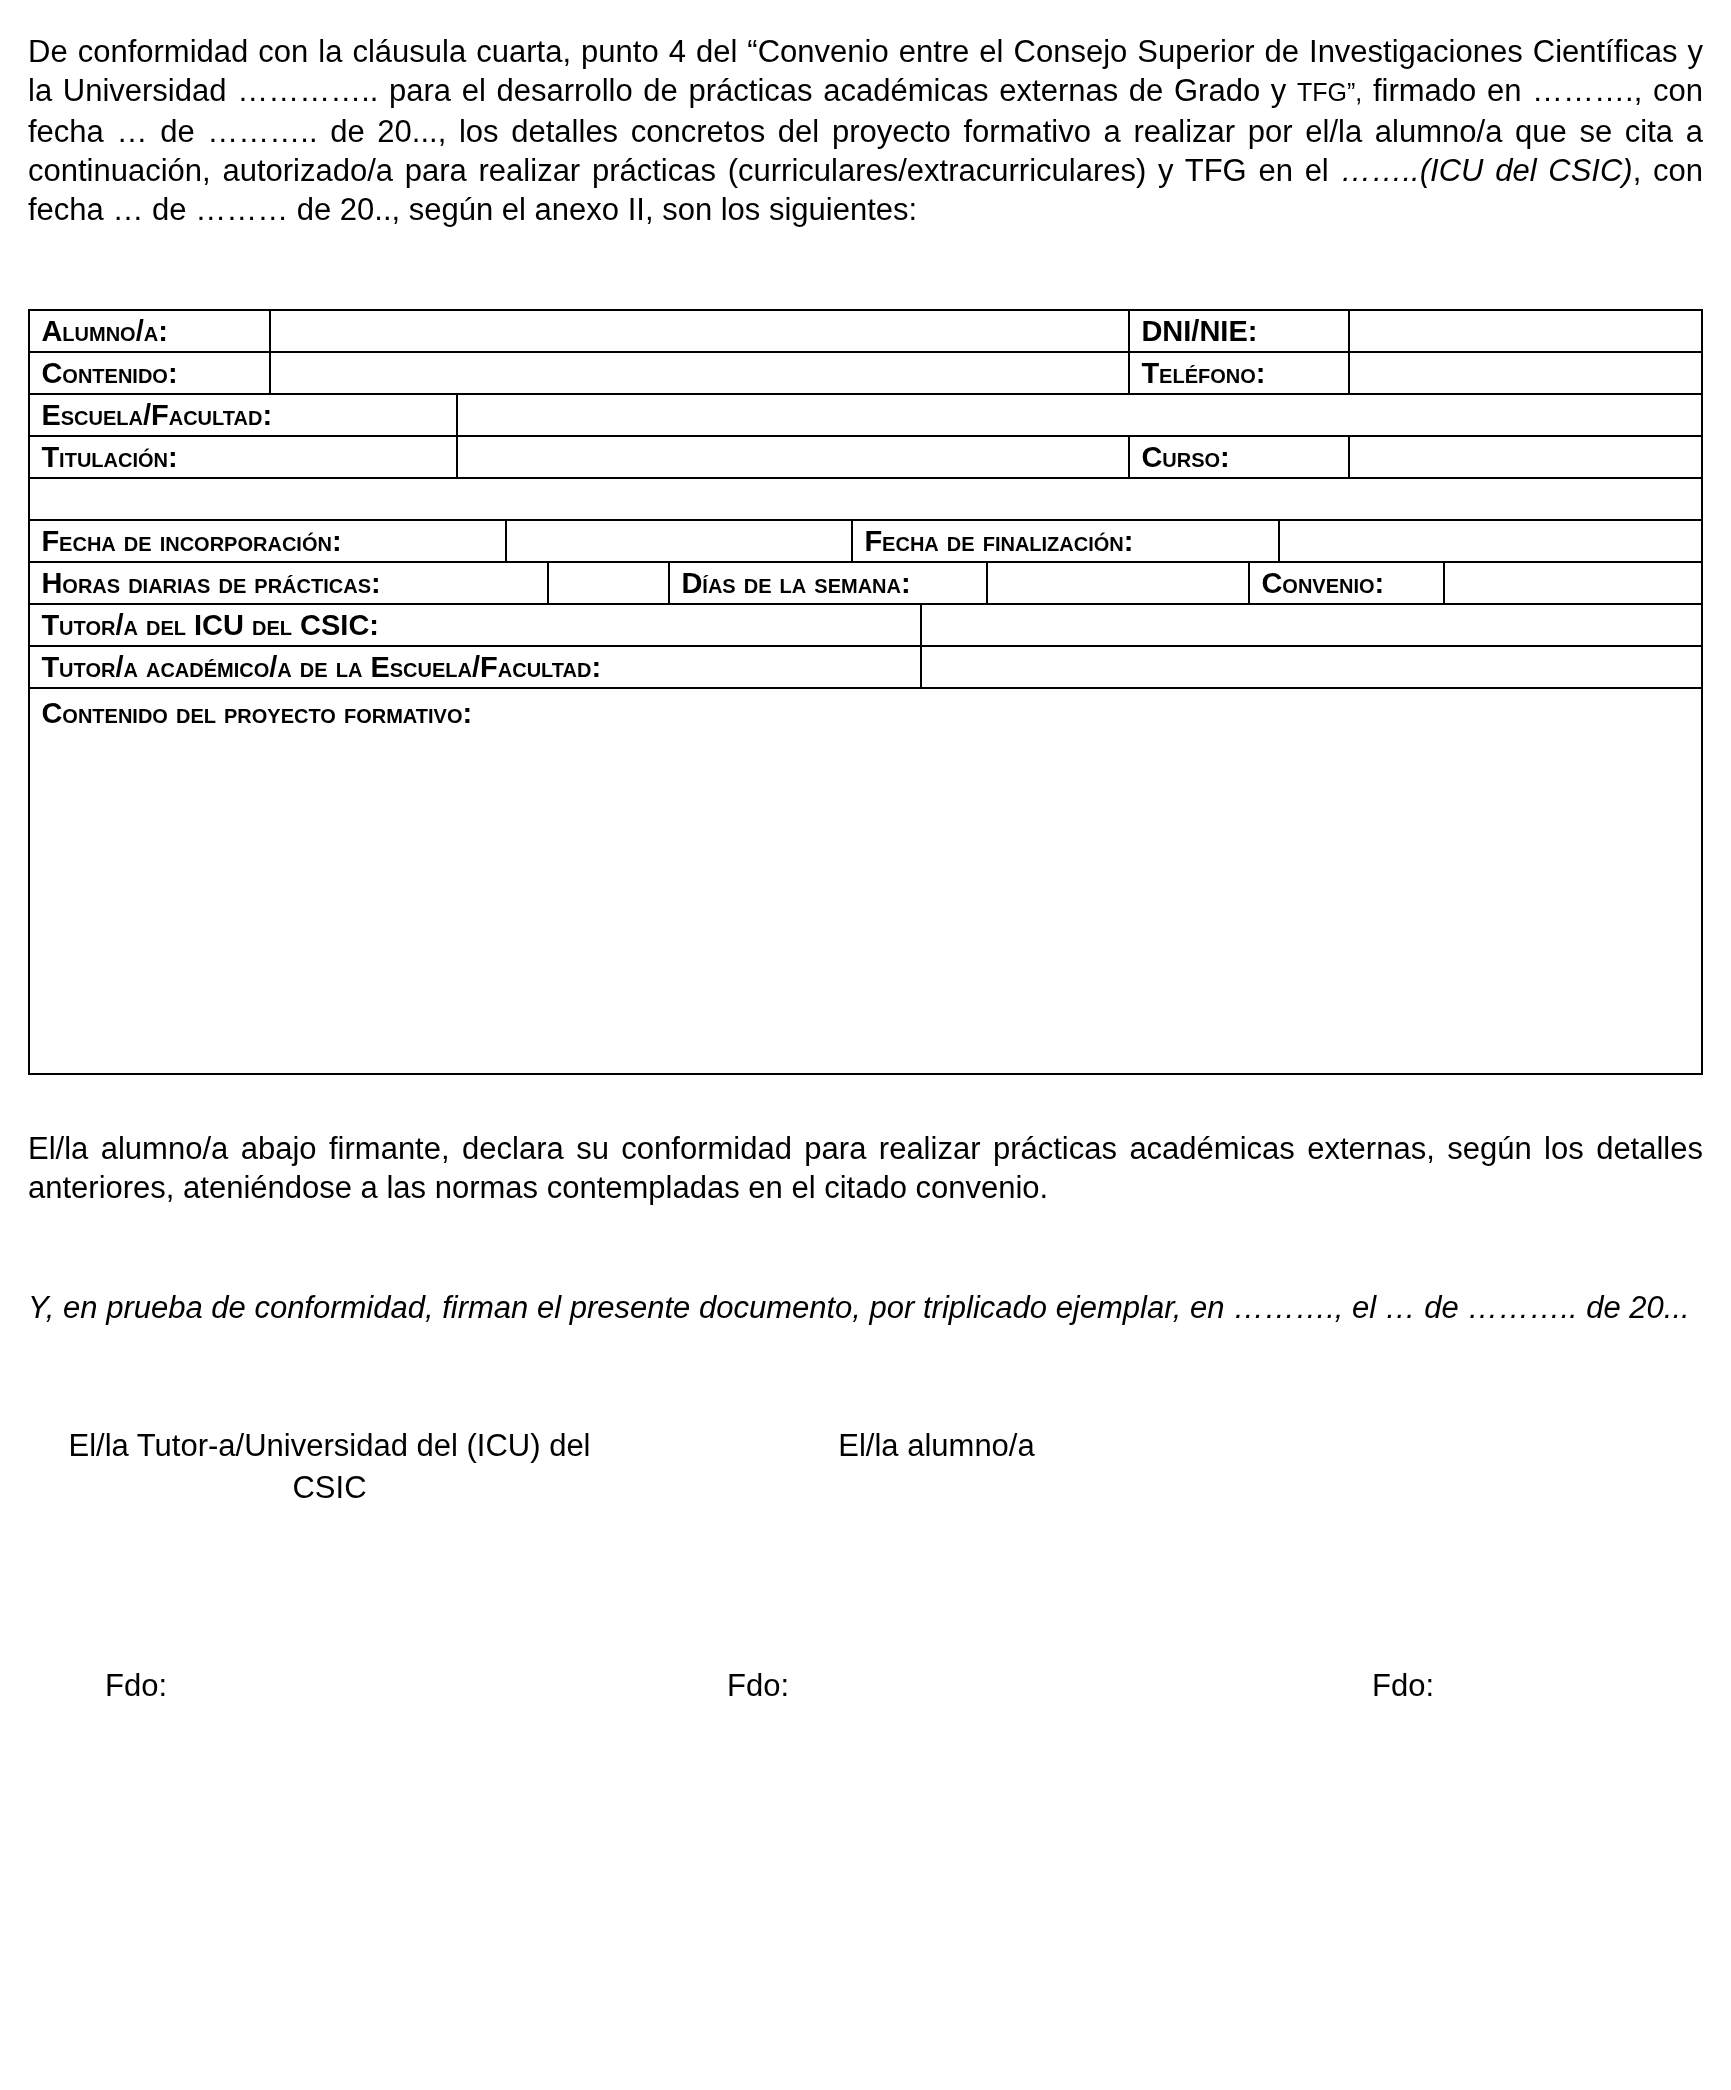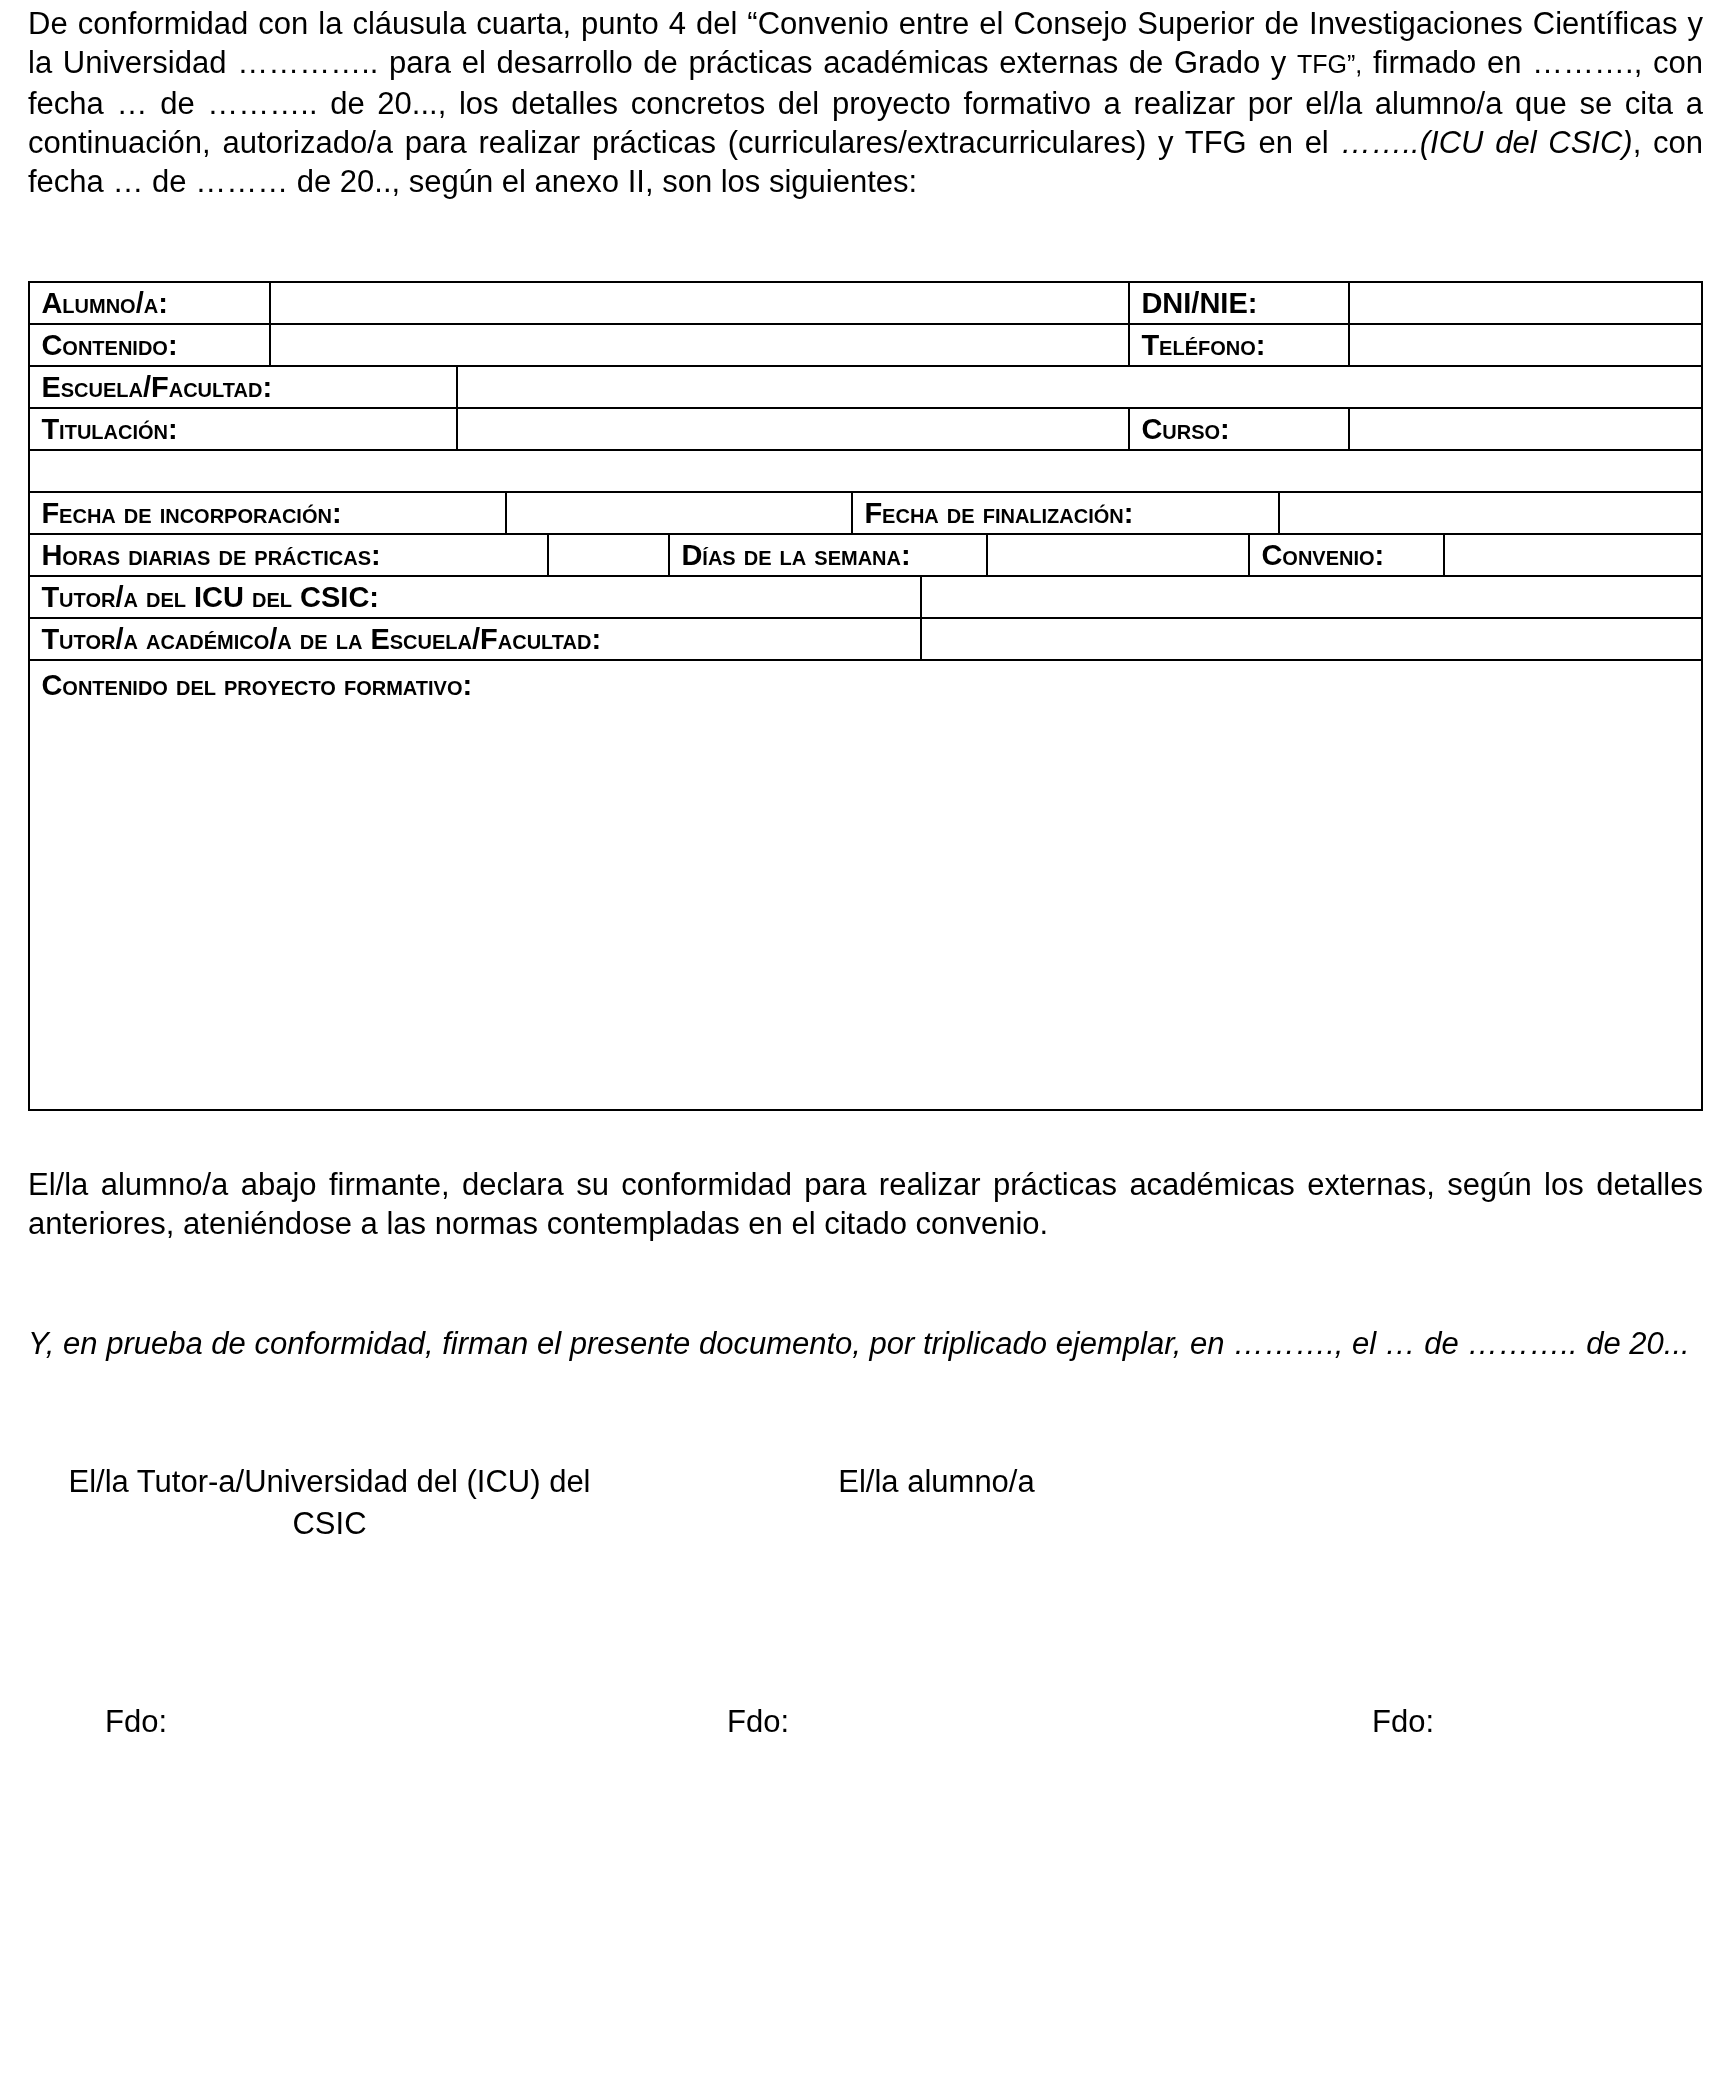--- a/index.html
+++ b/index.html
@@ -4,21 +4,21 @@
 <style>
   * { box-sizing: border-box; }
   html, body { margin: 0; padding: 0; }
   body {
     width: 1731px;
     height: 2090px;
     background: #ffffff;
     color: #000000;
     font-family: "Liberation Sans", sans-serif;
   }
-  .page { padding: 4px 28px 0 28px; }
+  .page { padding: 32px 28px 0 28px; }
 
   
   .par {
     font-size: 31px;
     line-height: 39px;
     text-align: justify;
     margin: 0;
   }
   .tfg-small { font-size: 25px; }
   .it { font-style: italic; }
@@ -43,21 +43,21 @@
     overflow: hidden;
   }
   .tcell:last-child { border-right: none; }
   .grow { flex: 1 1 auto; }
   .lbl {
     font-weight: bold;
     font-variant: small-caps;
     font-size: 29px;
     white-space: nowrap;
   }
-  .contenido-row { height: 448px; }
+  .contenido-row { height: 384px; }
   .contenido-row .tcell {
     align-items: flex-start;
     padding-top: 8.1px;
     width: 100%;
   }
 
   .decl { margin-top: 54px; }
   .closing { margin-top: 81px; font-style: italic; }
 
   

